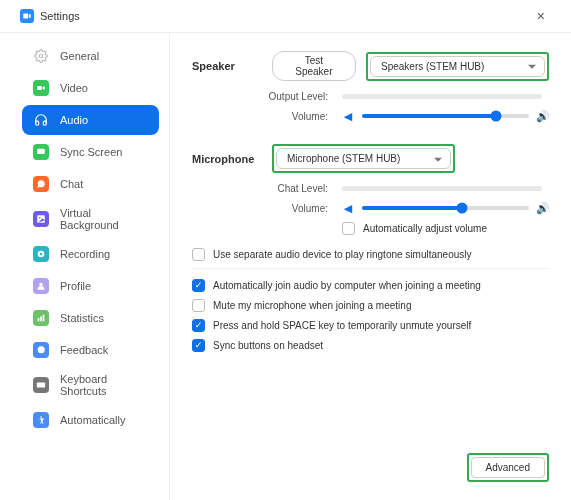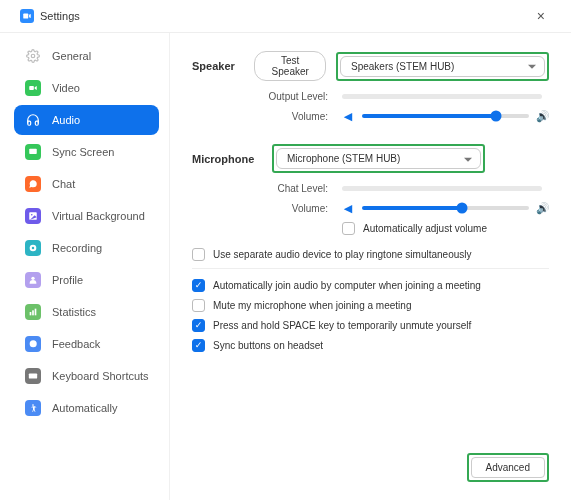--- a/index.html
+++ b/index.html
@@ -4,31 +4,31 @@
 <style>
 * { box-sizing: border-box; margin: 0; padding: 0; }
 body { font-family: -apple-system, BlinkMacSystemFont, "Segoe UI", Arial, sans-serif; font-size: 11px; color: #333; background: #fff; width: 571px; height: 500px; overflow: hidden; }
 .window { width: 571px; height: 500px; display: flex; flex-direction: column; }
 .titlebar { display: flex; align-items: center; padding: 6px 20px; border-bottom: 1px solid #eee; }
 .titlebar .app-icon { width: 14px; height: 14px; background: #2b8cff; border-radius: 3px; margin-right: 6px; display: flex; align-items: center; justify-content: center; }
 .titlebar .app-icon svg { width: 10px; height: 10px; }
 .titlebar .title { font-size: 11px; color: #333; }
 .titlebar .close { margin-left: auto; font-size: 14px; color: #555; cursor: pointer; padding: 2px 6px; }
 .body { flex: 1; display: flex; }
-.sidebar { width: 170px; padding: 8px 10px 8px 14px; border-right: 1px solid #f0f0f0; }
+.sidebar { width: 170px; padding: 8px 10px 8px 22px; border-right: 1px solid #f0f0f0; }
 .side-item { display: flex; align-items: center; padding: 6px 10px; border-radius: 8px; color: #555; cursor: pointer; margin-bottom: 2px; }
 .side-item.active { background: #0e71eb; color: #fff; }
 .side-item .icon { width: 18px; height: 18px; margin-right: 10px; display: flex; align-items: center; justify-content: center; flex-shrink: 0; }
 .side-item .label { font-size: 11px; }
 .icon-box { width: 16px; height: 16px; border-radius: 4px; display: flex; align-items: center; justify-content: center; }
 .content { flex: 1; padding: 18px 22px 10px 22px; position: relative; overflow: hidden; }
 .row { display: flex; align-items: center; margin-bottom: 10px; }
 .sec-label { width: 80px; font-size: 11px; font-weight: 600; color: #333; }
 .btn { border: 1px solid #ccc; background: #fff; border-radius: 12px; padding: 3px 12px; font-size: 10px; color: #333; cursor: pointer; margin-right: 10px; }
-.select { border: 1px solid #ccc; border-radius: 6px; padding: 4px 22px 4px 10px; font-size: 10px; color: #333; width: 205px; position: relative; cursor: pointer; background: #fff; }
+.select { border: 1px solid #ccc; border-radius: 6px; padding: 4px 22px 4px 10px; font-size: 10px; color: #333; width: 175px; position: relative; cursor: pointer; background: #fff; }
 .select::after { content: ""; position: absolute; right: 8px; top: 50%; transform: translateY(-30%); border-left: 4px solid transparent; border-right: 4px solid transparent; border-top: 4px solid #777; }
 .highlight-box { border: 2px solid #34a853; border-radius: 3px; padding: 2px; }
 .subrow { display: flex; align-items: center; margin-bottom: 8px; }
 .subrow .k { width: 150px; text-align: right; padding-right: 14px; font-size: 10px; color: #555; }
 .level-bar { flex: 1; height: 5px; background: #e8e8e8; border-radius: 3px; max-width: 200px; }
 .slider-wrap { flex: 1; display: flex; align-items: center; max-width: 220px; }
 .slider { flex: 1; height: 4px; background: linear-gradient(to right, #0e71eb 0%, #0e71eb 80%, #ddd 80%, #ddd 100%); border-radius: 2px; position: relative; margin: 0 8px; }
 .slider .thumb { position: absolute; top: 50%; transform: translate(-50%, -50%); width: 11px; height: 11px; background: #0e71eb; border-radius: 50%; left: 80%; cursor: pointer; }
 .slider.mic { background: linear-gradient(to right, #0e71eb 0%, #0e71eb 60%, #ddd 60%, #ddd 100%); }
 .slider.mic .thumb { left: 60%; }

